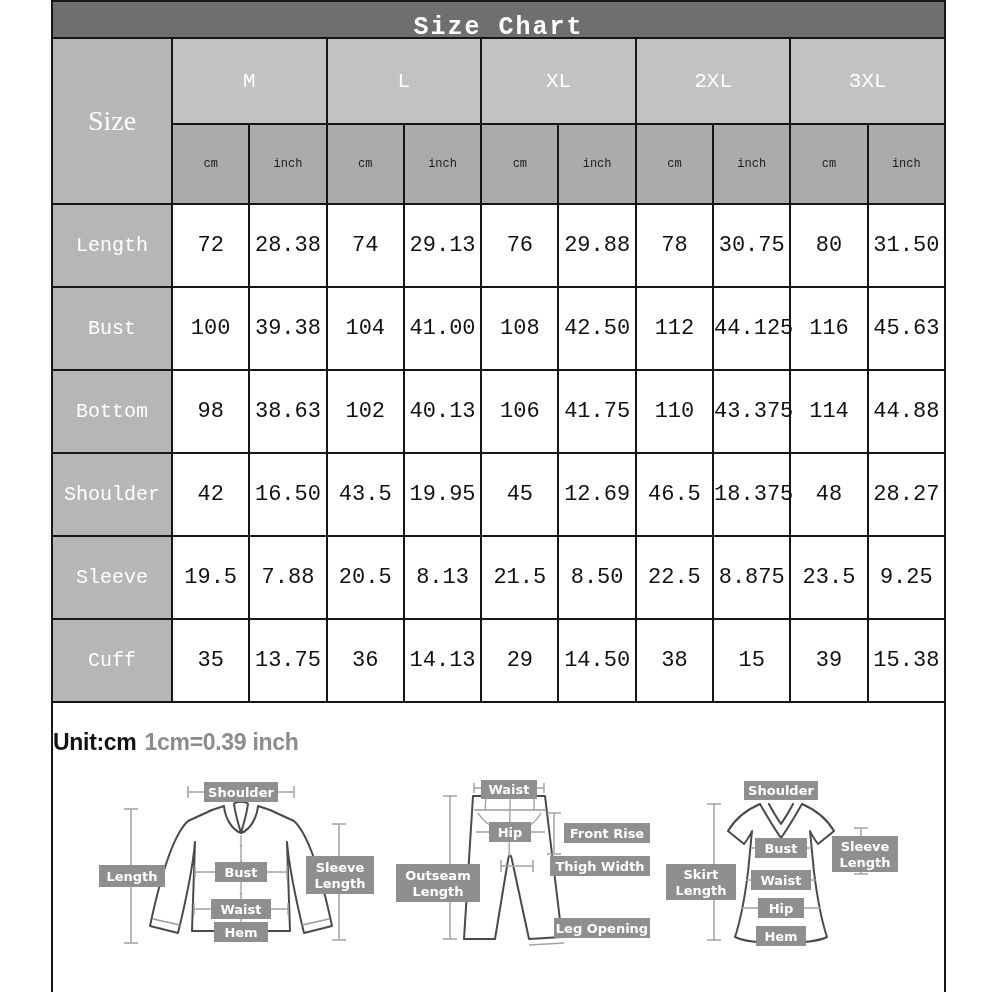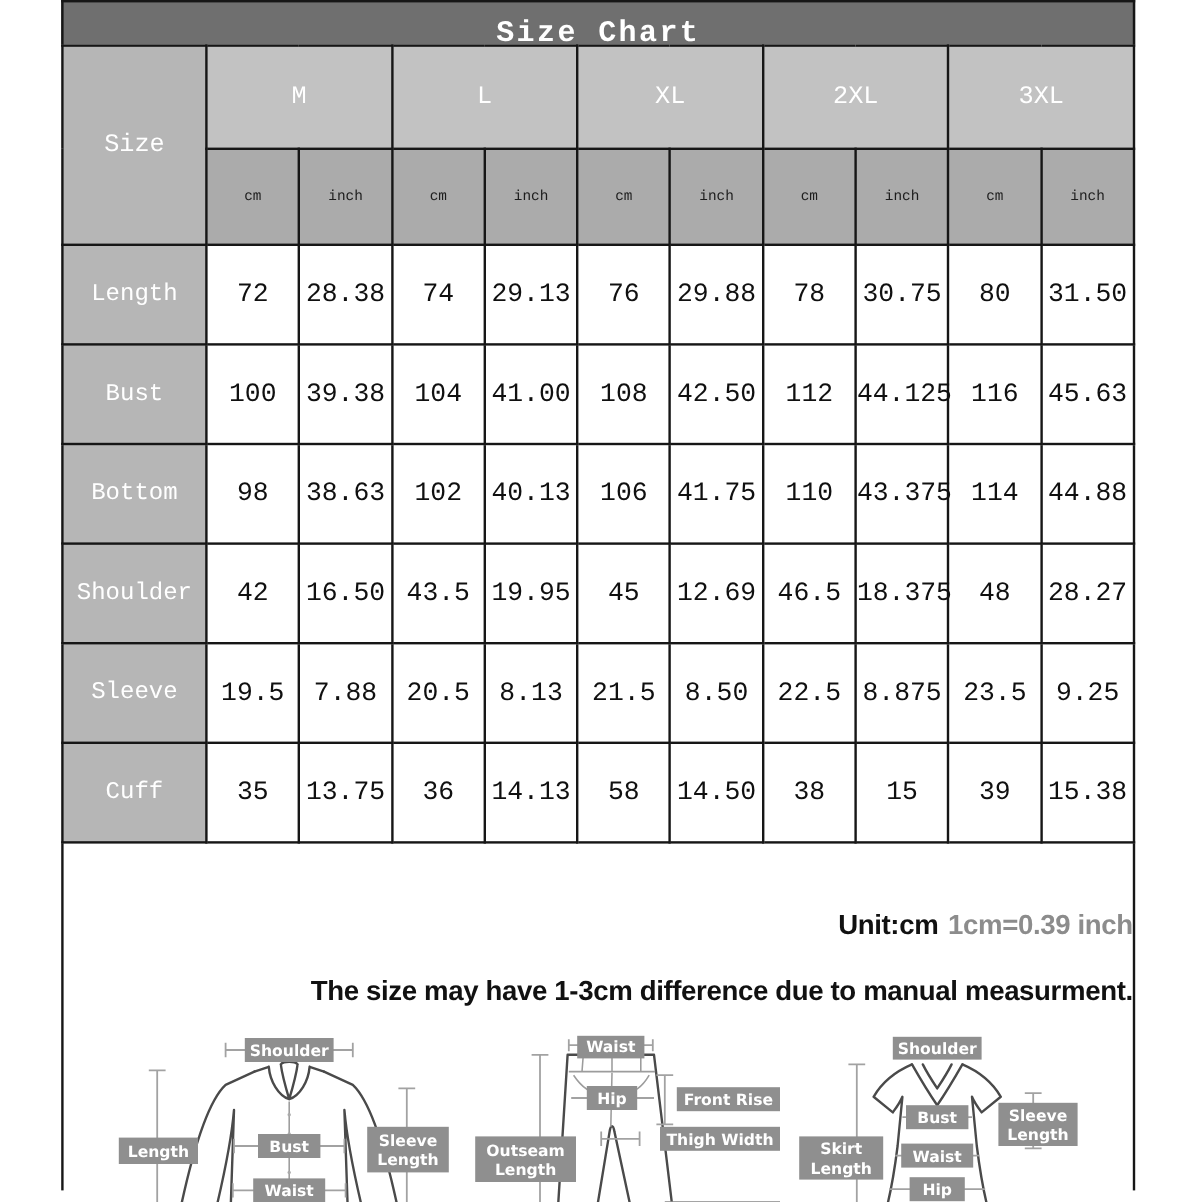--- a/index.html
+++ b/index.html
@@ -13,34 +13,34 @@
         font-family:"Liberation Sans",sans-serif;}
   .sheet{position:absolute;left:51px;top:0;width:895px;}
   .titlebar{box-sizing:border-box;height:37px;line-height:51px;text-align:center;
     background:var(--title-bar-bg);color:var(--title-text);
     border:2px solid var(--table-border);border-bottom:0;
     font-family:"Liberation Mono",monospace;font-weight:bold;font-size:25px;letter-spacing:2px;}
   table.sizechart{border-collapse:collapse;table-layout:fixed;width:895px;}
   table.sizechart th,table.sizechart td{border:2px solid var(--table-border);
     text-align:center;vertical-align:middle;padding:0;}
   th.corner{background:var(--label-cell-bg);color:#fff;
-    font-family:Liberation Mono, monospace;font-weight:400;font-size:21px;}
+    font-family:Liberation Serif, serif;font-weight:400;font-size:28px;}
   th.sizecol{background:var(--size-header-bg);color:#fff;height:84px;
     font-family:"Liberation Mono",monospace;font-weight:400;font-size:21px;}
   th.unit{background:var(--unit-cell-bg);color:#1d1d1d;height:78px;
     font-family:"Liberation Mono",monospace;font-weight:400;font-size:12px;}
   tbody tr{height:83px;}
   th.rowlabel{background:var(--label-cell-bg);color:#fff;
     font-family:"Liberation Mono",monospace;font-weight:400;font-size:20px;}
   td.val{background:var(--data-cell-bg);color:#101010;
     font-family:"Liberation Mono",monospace;font-size:22px;}
   .notesbox{box-sizing:border-box;height:289px;border:2px solid var(--table-border);
     border-top:0;border-bottom:0;padding-top:26px;}
-  .noteline{text-align:right;font-weight:700;font-size:23px;letter-spacing:-0.3px;
-    color:#111;line-height:27px;margin-top:28px;}
+  .noteline{text-align:left;font-weight:700;font-size:23px;letter-spacing:-0.3px;
+    color:#111;line-height:27px;}
   .noteline .conv{color:var(--note-gray);margin-left:8px;}
   .diagrams{display:flex;justify-content:space-between;align-items:flex-end;
     padding:0 38px;margin-top:24px;}
   .mline{stroke:var(--measure-line);stroke-width:1.5;fill:none;}
   .outline{stroke:var(--garment-line);stroke-width:2;fill:none;
     stroke-linejoin:round;stroke-linecap:round;}
   .detail{stroke:#9c9c9c;stroke-width:1.3;fill:none;}
   .lblrect{fill:var(--diagram-label-bg);}
   .lbl{fill:#fff;font-family:"DejaVu Sans",sans-serif;font-weight:bold;
     font-size:13px;text-anchor:middle;}
@@ -154,35 +154,34 @@
             <td class="val">8.875</td>
             <td class="val">23.5</td>
             <td class="val">9.25</td>
           </tr>
           <tr>
             <th class="rowlabel">Cuff</th>
             <td class="val">35</td>
             <td class="val">13.75</td>
             <td class="val">36</td>
             <td class="val">14.13</td>
-            <td class="val">58</td>
+            <td class="val">29</td>
             <td class="val">14.50</td>
             <td class="val">38</td>
             <td class="val">15</td>
             <td class="val">39</td>
             <td class="val">15.38</td>
           </tr>
         </tbody>
     </table>
 
     <div class="notesbox">
       <div class="noteline">
         <span>Unit:cm</span><span class="conv">1cm=0.39 inch</span>
       </div>
-      <div class="noteline">The size may have 1-3cm difference due to manual measurment.</div>
 
       <div class="diagrams">
 
         <svg width="300" height="172" viewBox="0 0 300 172">
           <g>
             <path class="outline" d="M121 30 L97 41 C83 54 70 94 59 146 L87 153 C96 116 102 86 104 62 M104 62 L101 151 L199 151 L196 62 M196 62 C198 86 204 116 213 153 L241 146 C230 94 217 54 203 41 L179 30"></path>
             <path class="outline" d="M133 26 C134 38 141 50 150 53 C147 43 144 32 143 24 M167 26 C166 38 159 50 150 53 C153 43 156 32 157 24 M143 24 C145 21 155 21 157 24 M121 30 L133 26 M179 30 L167 26"></path>
             <path class="detail" d="M150 55 L150 150"></path>
             <circle cx="150" cy="66" r="1.4" fill="#aaa"></circle>
             <circle cx="150" cy="82" r="1.4" fill="#aaa"></circle>

